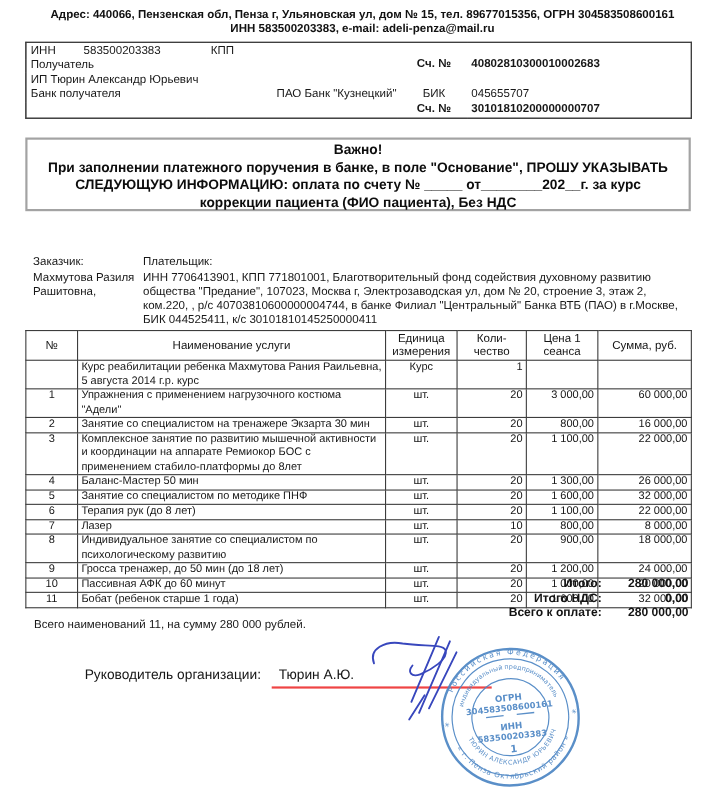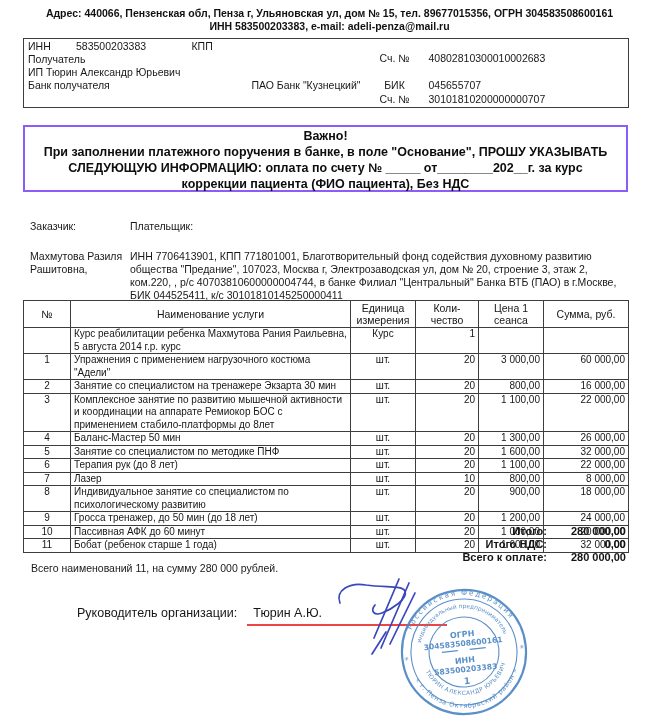--- a/index.html
+++ b/index.html
@@ -12,35 +12,35 @@
   .addr { position:absolute; top:7px; left:0; width:659px; text-align:center;
           font-size:10.5px; font-weight:bold; line-height:13px; color:#111; }
   
   table.bank { position:absolute; top:38px; left:23px; width:605px;
                border-collapse:collapse; table-layout:fixed; font-size:10.5px; color:#181818; }
   table.bank, table.bank td { border:0; }
   table.bank { outline:1px solid #3d3d3d; outline-offset:-1px; border:1px solid #3d3d3d; }
   table.bank td { vertical-align:middle; padding:0 0 0 4px; line-height:11px; }
   td.bb { border-bottom:1px solid #3d3d3d; }
   td.bl { border-left:1px solid #3d3d3d; }
-  td.vbot { vertical-align:bottom; padding-bottom:2px; }
+  td.vbot { vertical-align:bottom; padding-bottom:2px;font-weight:bold; }
   td.ctr { text-align:center; padding:0; }
   .inn-flex { display:flex; }
   .inn-flex .lbl { width:48px; }
   .bank-two { height:100%; display:flex; flex-direction:row; justify-content:space-between; padding:1px 0 2px 0; }
   
   .notice { position:absolute; top:125px; left:23px; width:605px; height:67px;
-            border:2px solid #8b5cf6; text-align:center; font-weight:bold;
+            border:2px solid #a3a3a3; text-align:center; font-weight:bold;
             font-size:12.5px; line-height:16px; color:#0d0d0d; padding-top:1px; }
   
   .title { position:absolute; top:206px; left:0; width:659px; text-align:center;
            font-size:17px; font-weight:bold; color:#0c0c0c; }
   
-  .parties { position:absolute; top:220px; left:30px; width:600px;
-             display:grid; grid-template-columns:100px 500px; row-gap:17px;
+  .parties { position:absolute; top:232px; left:30px; width:600px;
+             display:grid; grid-template-columns:100px 500px; row-gap:1px;
              font-size:10.5px; line-height:13px; color:#181818; }
   
   table.svc { position:absolute; top:300px; left:23px; width:605px;
               border-collapse:collapse; table-layout:fixed; font-size:10px;
               line-height:12.5px; color:#161616; }
   table.svc th, table.svc td { border:1px solid #3d3d3d; }
   table.svc th { font-size:10.5px; font-weight:normal; text-align:center;
                  vertical-align:middle; height:27px; line-height:12px; padding:0 2px; }
   table.svc td { padding:0 3px; vertical-align:top; }
   td.c-num { text-align:center; }

